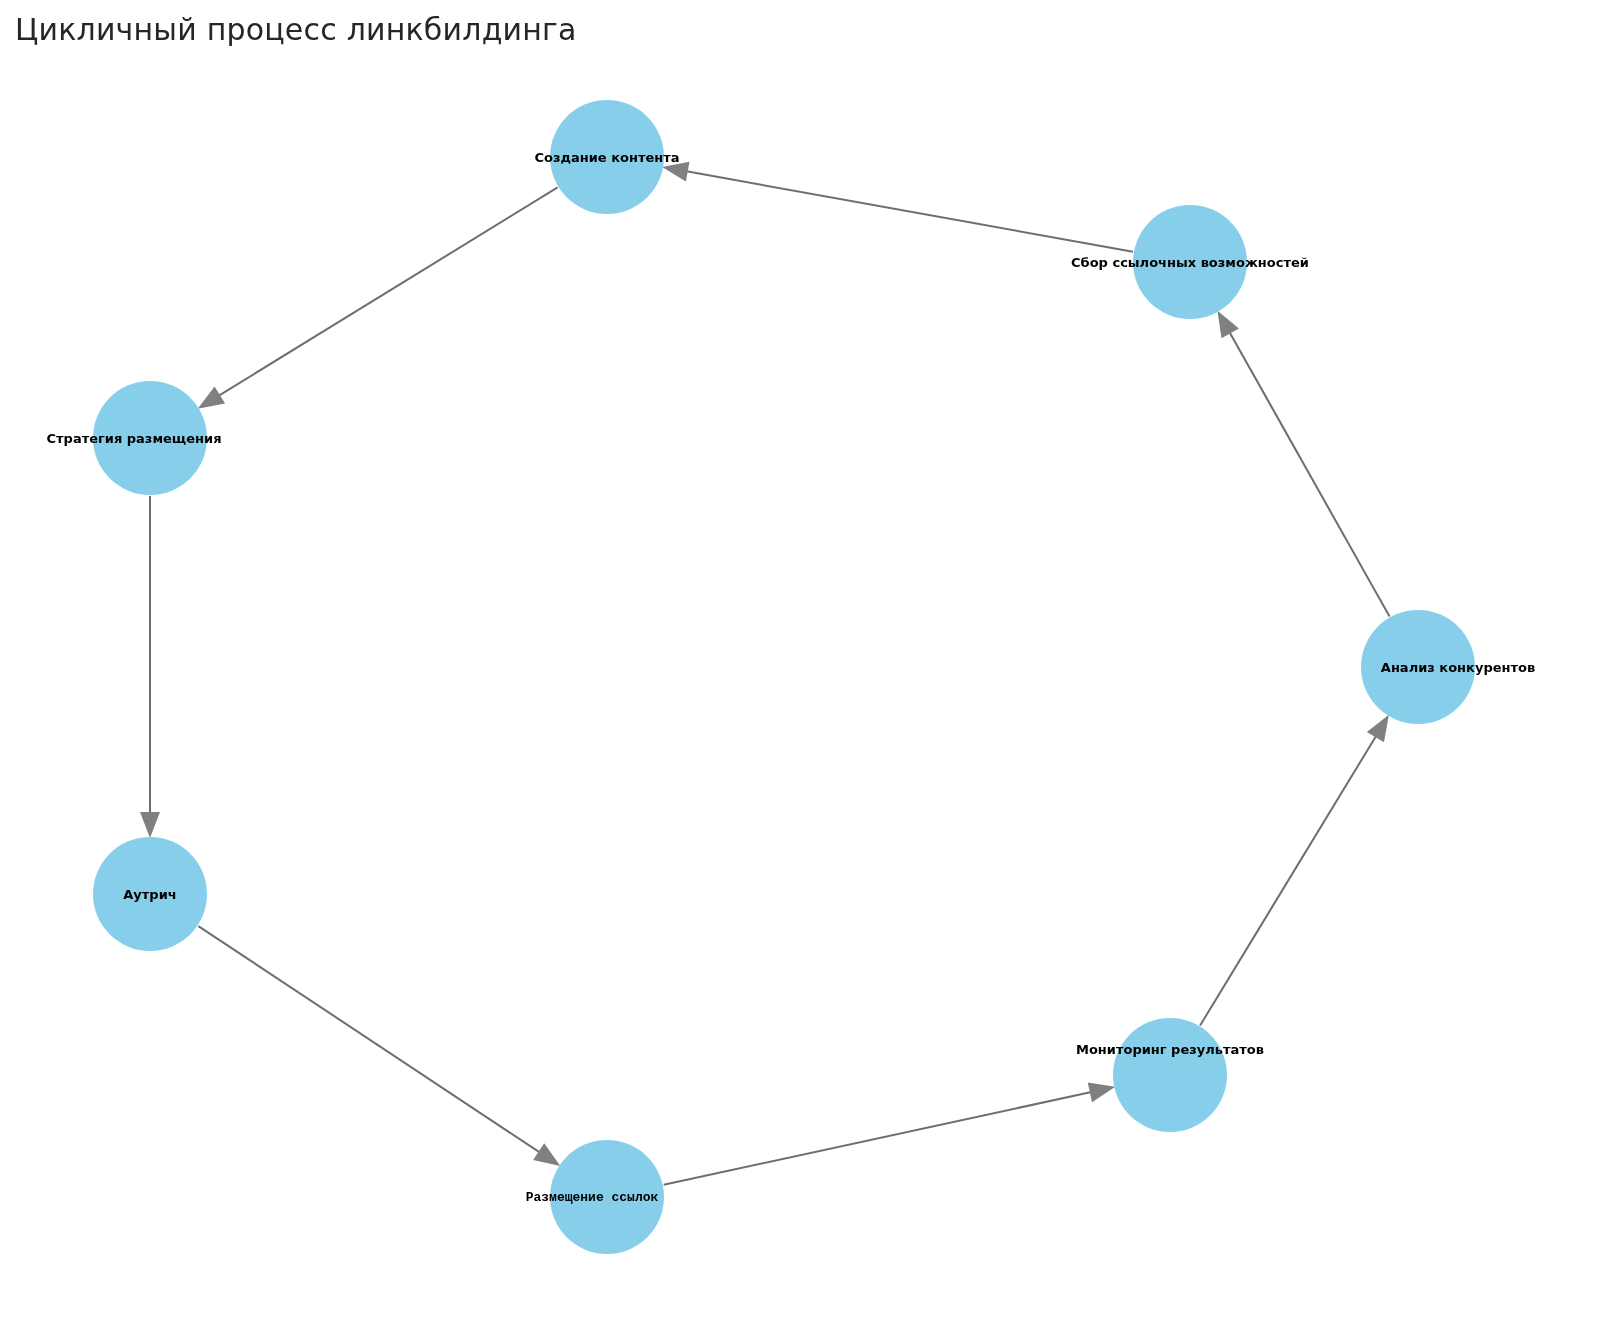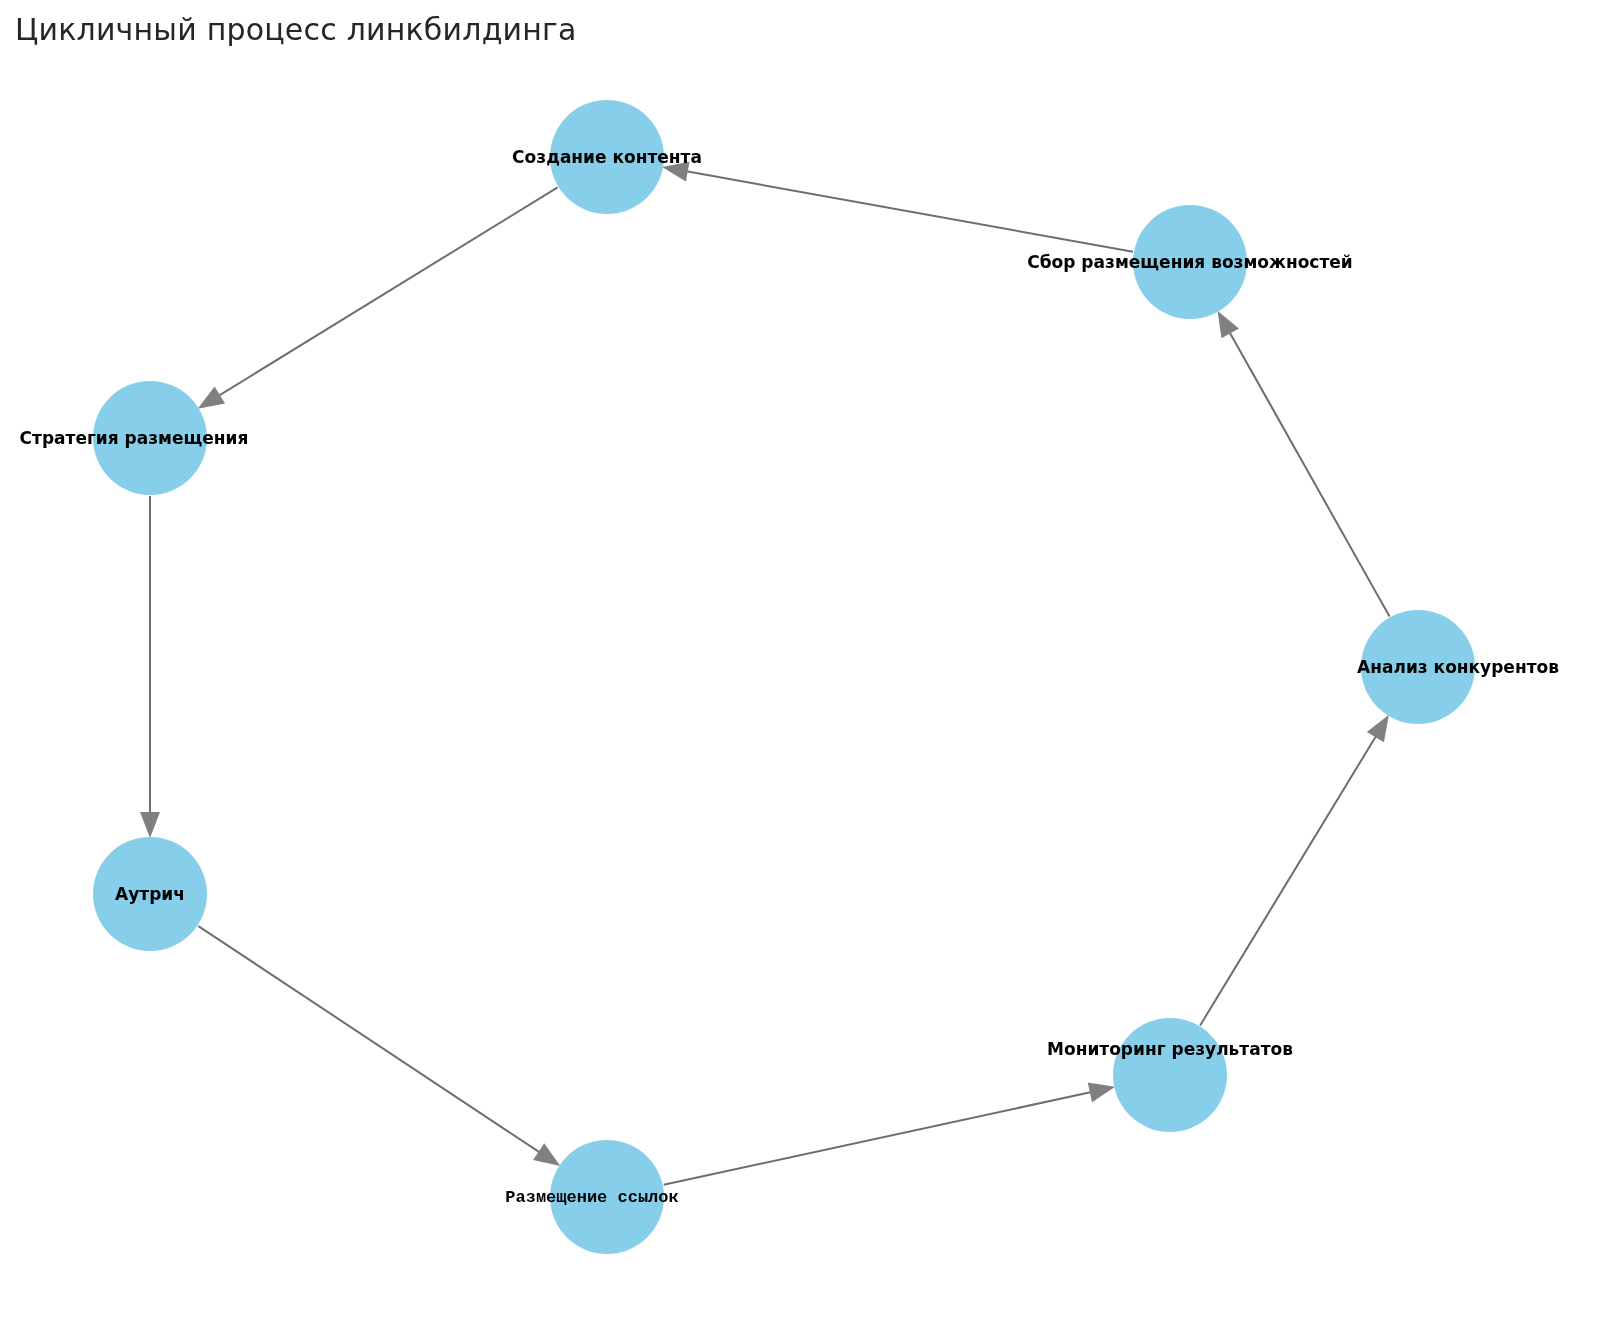--- a/index.html
+++ b/index.html
@@ -46,21 +46,21 @@
     stroke-width: 2;
     fill: none;
   }
   .edge-head {
     fill: #808080;
     stroke: none;
   }
   .node-label {
     position: absolute;
     font-family: "DejaVu Sans", sans-serif;
-    font-size: 17px;
+    font-size: 13px;
     font-weight: bold;
     color: #000000;
     white-space: nowrap;
     transform: translate(-50%, -50%);
     pointer-events: none;
   }
 </style>
 </head>
 <body>
 
@@ -104,21 +104,21 @@
         <circle cx="1418" cy="667" r="57" class="node-circle"></circle>
         <circle cx="1170" cy="1075" r="57" class="node-circle"></circle>
         <circle cx="607" cy="1197" r="57" class="node-circle"></circle>
         <circle cx="150" cy="894" r="57" class="node-circle"></circle>
         <circle cx="150" cy="438" r="57" class="node-circle"></circle>
         <circle cx="607" cy="157" r="57" class="node-circle"></circle>
       </g>
   </svg>
 
   <div id="labels-layer">
-      <div class="node-label" style="left: 1190px; top: 262px;">Сбор размещения возможностей</div>
+      <div class="node-label" style="left: 1190px; top: 262px;">Сбор ссылочных возможностей</div>
       <div class="node-label" style="left: 1418px; top: 667px; margin-left: 40px;">Анализ конкурентов</div>
       <div class="node-label" style="left: 1170px; top: 1049px;">Мониторинг результатов</div>
       <div class="node-label" style="left: 592px; top: 1197px; font-family: Liberation Mono, monospace;">Размещение ссылок</div>
       <div class="node-label" style="left: 150px; top: 894px;">Аутрич</div>
       <div class="node-label" style="left: 134px; top: 438px;">Стратегия размещения</div>
       <div class="node-label" style="left: 607px; top: 157px;">Создание контента</div>
     </div>
 
 </div>
 

